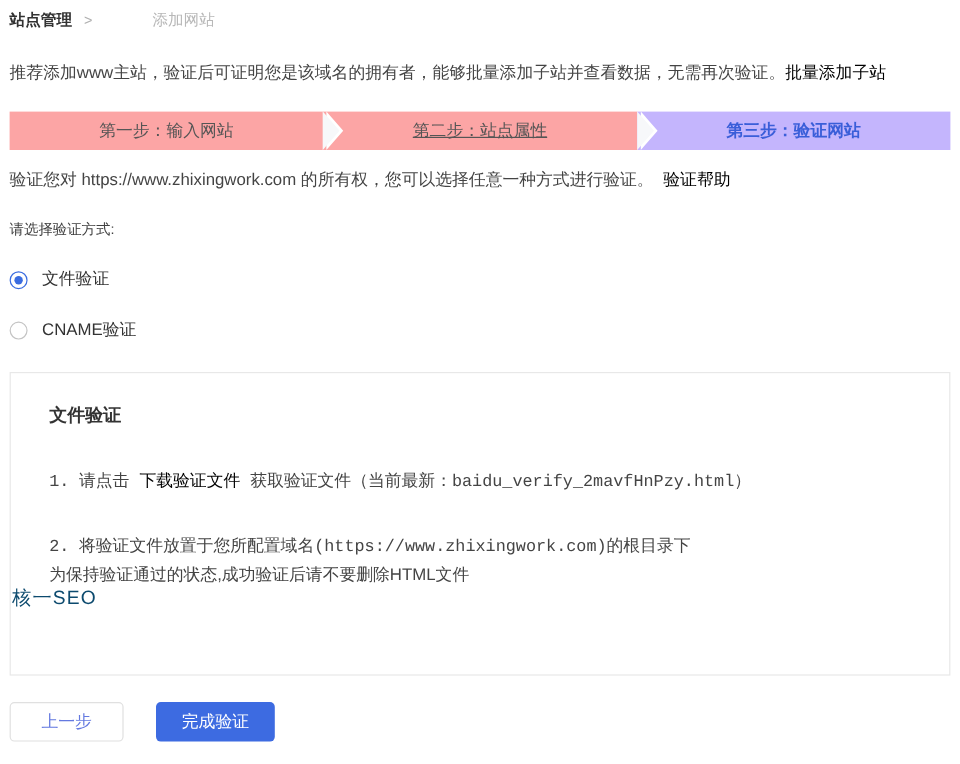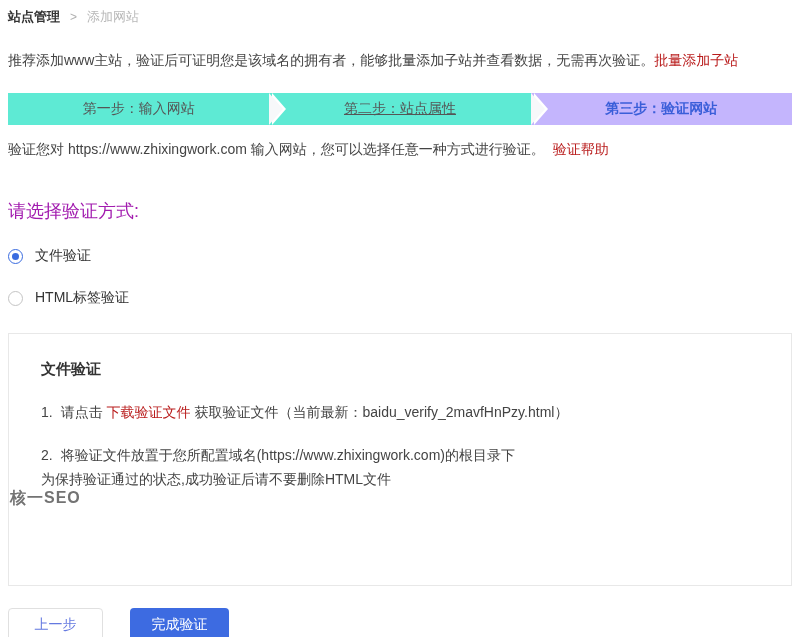--- a/index.html
+++ b/index.html
@@ -4,71 +4,71 @@
 <style>
   * { margin:0; padding:0; box-sizing:border-box; }
   html,body { width:800px; height:637px; background:#fff; overflow:hidden;
     font-family:"Liberation Sans","DejaVu Sans",sans-serif; color:#444; }
   .page { position:relative; width:800px; height:511px; padding:8px 8px 0 8px; }
 
   
   .breadcrumb { display:flex; align-items:center; font-size:13px; }
   .breadcrumb .crumb-root { color:#333; font-weight:bold; }
   .breadcrumb .sep { color:#b0b0b0; margin:0 10px; font-size:12px; }
-  .breadcrumb .crumb-current { color:#b8b8b8; }
+  .breadcrumb .crumb-current { color:#b8b8b8;margin-left:40px; }
 
   
   .intro { margin-top:26px; font-size:14px; color:#444; }
-  .intro a, .link { color:#b91c1c; text-decoration:none; cursor:pointer; }
+  .intro a, .link { color:#000000; text-decoration:none; cursor:pointer; }
 
   
   .stepbar { display:flex; height:32px; margin-top:23px; }
   .step { flex:1; position:relative; display:flex; align-items:center; justify-content:center;
-    font-size:14px; color:#555; background:#5eead4; }
+    font-size:14px; color:#555; background:#fca5a5; }
   .step:nth-child(1){ z-index:3; }
   .step:nth-child(2){ z-index:2;text-decoration:underline; }
   .step:nth-child(3){ z-index:1; }
   .step:not(:last-child)::before { content:''; position:absolute; right:-17px; top:0;
     border-top:16px solid transparent; border-bottom:16px solid transparent;
     border-left:14px solid #ffffff; }
   .step:not(:last-child)::after { content:''; position:absolute; right:-14px; top:0;
     border-top:16px solid transparent; border-bottom:16px solid transparent;
     border-left:14px solid #f7f8fa; }
   .step.active { background:#c4b5fd; color:#3a5ed9; font-weight:bold; }
 
   
   .ownership { margin-top:16px; font-size:14px; color:#444; }
   .ownership .link { margin-left:8px; }
 
   
-  .method-prompt { margin-top:40px; font-size:18px; color:#a21caf; }
+  .method-prompt { margin-top:24px; font-size:12px; color:#404040; }
   .radio-row { margin-top:24px; display:flex; align-items:center; font-size:14px; color:#333; cursor:pointer; }
   .radio { width:15px; height:15px; border:1px solid #c4c4c4; border-radius:50%;
     margin-right:12px; background:#fff; position:relative; flex:0 0 15px; }
   .radio.checked { border-color:#3a6ce0; }
   .radio.checked::after { content:''; position:absolute; left:3px; top:3px; width:7px; height:7px;
     border-radius:50%; background:#3a6ce0; }
 
   
   .panel { margin-top:26px; border:1px solid #e8e8e8; height:253px; padding:26px 32px; }
   .panel-title { font-size:15px; font-weight:bold; color:#333; }
-  .panel-item { margin-top:25px; font-size:14px; color:#444; }
+  .panel-item { margin-top:36px; font-size:14px; color:#444;font-family:Liberation Mono, monospace; }
   .panel-item .num { margin-right:8px; }
   .panel-note { margin-top:6px; font-size:14px; color:#444; }
 
   
   .footer { margin-top:22px; display:flex; align-items:center; }
   .btn-back { width:95px; height:33px; background:#fff; border:1px solid #e0e0e0; border-radius:4px;
     color:#6479e0; font-size:14px; display:flex; align-items:center; justify-content:center; cursor:pointer; }
   .btn-submit { width:99px; height:33px; margin-left:27px; background:#3d6be1; border:none; border-radius:4px;
     color:#fff; font-size:14px; display:flex; align-items:center; justify-content:center; cursor:pointer; }
 
   
-  .watermark { position:absolute; left:10px; bottom:2px; font-size:16px; color:#737373;
-    font-weight:700; z-index:5; letter-spacing:1px; }
+  .watermark { position:absolute; left:10px; bottom:2px; font-size:16px; color:#0c4a6e;
+    font-weight:400; z-index:5; letter-spacing:1px; }
 </style>
 </head>
 <body>
 
 <div class="page">
 
   <div class="breadcrumb">
     <span class="crumb-root">站点管理</span>
     <span class="sep">&gt;</span>
     <span class="crumb-current">添加网站</span>
@@ -82,32 +82,32 @@
       <span>第一步：输入网站</span>
     </div>
     <div class="step">
       <span>第二步：站点属性</span>
     </div>
     <div class="step active">
       <span>第三步：验证网站</span>
     </div>
   </div>
 
-  <div class="ownership"><span>验证您对 https://www.zhixingwork.com 输入网站，您可以选择任意一种方式进行验证。</span><a class="link">验证帮助</a>
+  <div class="ownership"><span>验证您对 https://www.zhixingwork.com 的所有权，您可以选择任意一种方式进行验证。</span><a class="link">验证帮助</a>
   </div>
 
   <div class="method-prompt">请选择验证方式:</div>
 
   <div class="radio-row">
     <span class="radio checked"></span>
     <span>文件验证</span>
   </div>
   <div class="radio-row">
     <span class="radio"></span>
-    <span>HTML标签验证</span>
+    <span>CNAME验证</span>
   </div>
 
   <div class="panel">
     <div class="panel-title">文件验证</div>
 
     <div class="panel-item"><span class="num">1.</span><span>请点击 </span><a class="link">下载验证文件</a><span> 获取验证文件（当前最新：baidu_verify_2mavfHnPzy.html）</span>
     </div>
 
     <div class="panel-item"><span class="num">2.</span><span>将验证文件放置于您所配置域名(https://www.zhixingwork.com)的根目录下</span>
     </div>

